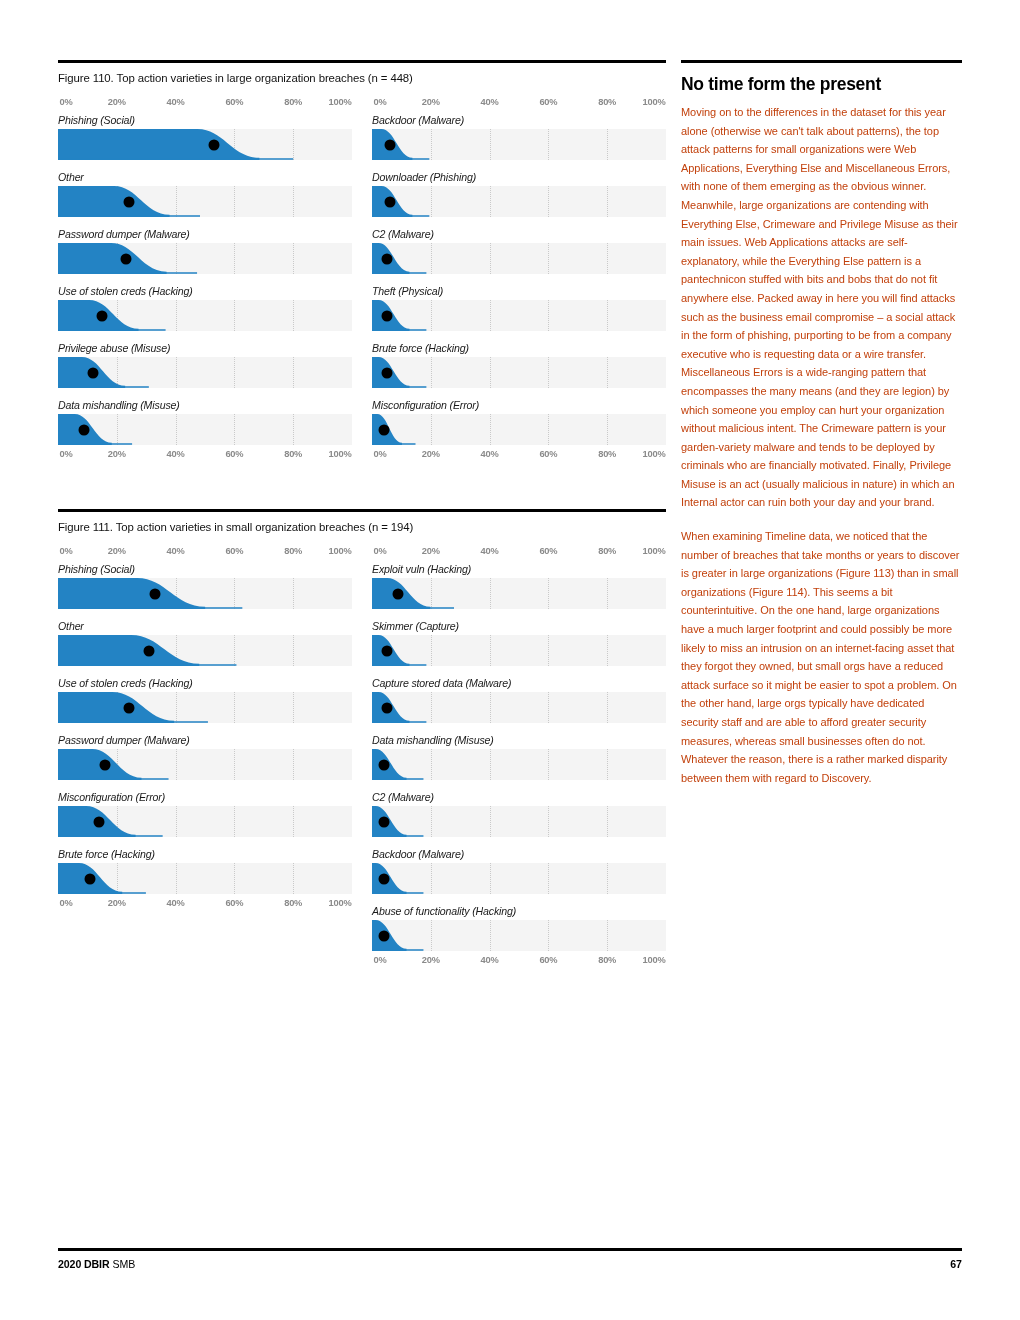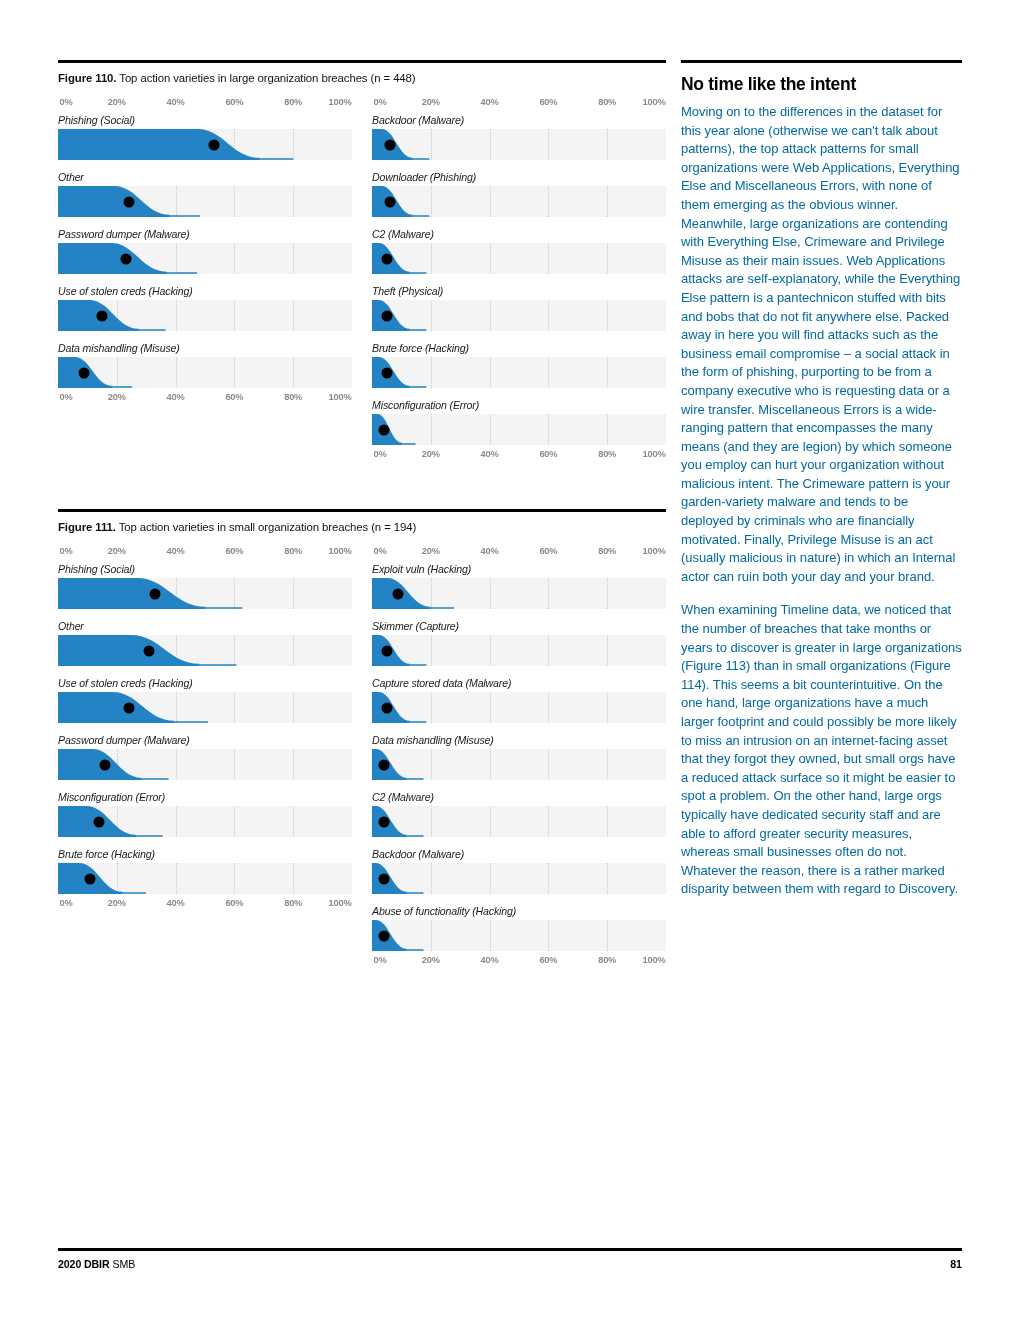--- a/index.html
+++ b/index.html
@@ -42,21 +42,21 @@
   .fig-caption {
     font-size: 11.4px;
     line-height: 14px;
     padding-top: 8px;
     padding-bottom: 2px;
     color: #111111;
     letter-spacing: -0.1px;
     white-space: nowrap;
   }
   .fig-caption .fig-num {
-    font-weight: bold;
+    font-weight: normal;
   }
 
   
   .panels {
     display: flex;
     gap: 20px;
     margin-top: 10px;
   }
   .panel {
     width: 294px;
@@ -144,23 +144,23 @@
   .side-heading {
     font-size: 17.5px;
     font-weight: bold;
     line-height: 22px;
     letter-spacing: -0.3px;
     margin-top: 10px;
     margin-bottom: 8px;
     color: #000000;
   }
   .side-para {
-    font-size: 13px;
+    font-size: 11px;
     line-height: 18.6px;
-    color: #0369a1;
+    color: #c2410c;
     letter-spacing: -0.05px;
     margin: 0 0 15px 0;
     text-align: left;
   }
   .side-para:last-child { margin-bottom: 0; }
 
   
   .footer {
     position: absolute;
     left: 58px;
@@ -263,20 +263,34 @@
                   <div class="gridline" style="left: 176.4px;"></div>
                   <div class="gridline" style="left: 235.2px;"></div>
                   <svg class="density-svg" viewBox="0 0 294 31" preserveAspectRatio="none">
                     <path d="M 0 31 L 0 0 L 31.16 0 C 51.91 0, 58.33 28.52, 80.56 28.83 L 80.56 31 Z" fill="#2383C4"></path>
                     <path d="M 0 30.00 L 107.60 30.00" stroke="#2383C4" stroke-width="1.6" fill="none"></path>
                   </svg>
                   <div class="point-dot" style="left: 44.1px; background: rgb(0, 0, 0);"></div>
                 </div>
               </div>
               <div class="bar-item">
+                <div class="bar-label">Privilege abuse (Misuse)</div>
+                <div class="bar-track">
+                  <div class="gridline" style="left: 58.8px;"></div>
+                  <div class="gridline" style="left: 117.6px;"></div>
+                  <div class="gridline" style="left: 176.4px;"></div>
+                  <div class="gridline" style="left: 235.2px;"></div>
+                  <svg class="density-svg" viewBox="0 0 294 31" preserveAspectRatio="none">
+                    <path d="M 0 31 L 0 0 L 23.96 0 C 42.11 0, 47.73 28.52, 67.18 28.83 L 67.18 31 Z" fill="#2383C4"></path>
+                    <path d="M 0 30.00 L 90.85 30.00" stroke="#2383C4" stroke-width="1.6" fill="none"></path>
+                  </svg>
+                  <div class="point-dot" style="left: 35.28px; background: rgb(0, 0, 0);"></div>
+                </div>
+              </div>
+              <div class="bar-item">
                 <div class="bar-label">Data mishandling (Misuse)</div>
                 <div class="bar-track">
                   <div class="gridline" style="left: 58.8px;"></div>
                   <div class="gridline" style="left: 117.6px;"></div>
                   <div class="gridline" style="left: 176.4px;"></div>
                   <div class="gridline" style="left: 235.2px;"></div>
                   <svg class="density-svg" viewBox="0 0 294 31" preserveAspectRatio="none">
                     <path d="M 0 31 L 0 0 L 16.76 0 C 32.32 0, 37.13 28.52, 53.80 28.83 L 53.80 31 Z" fill="#2383C4"></path>
                     <path d="M 0 30.00 L 74.09 30.00" stroke="#2383C4" stroke-width="1.6" fill="none"></path>
                   </svg>
@@ -631,28 +645,28 @@
               <span class="tick" style="left: 282px;">100%</span>
             </div>
         </div>
       </div>
     </div>
 
   </div>
 
   <div class="right-col">
     <div class="side-rule"></div>
-    <div class="side-heading">No time like the intent</div>
+    <div class="side-heading">No time form the present</div>
     <p class="side-para">Moving on to the differences in the dataset for this year alone (otherwise we can't talk about patterns), the top attack patterns for small organizations were Web Applications, Everything Else and Miscellaneous Errors, with none of them emerging as the obvious winner. Meanwhile, large organizations are contending with Everything Else, Crimeware and Privilege Misuse as their main issues. Web Applications attacks are self-explanatory, while the Everything Else pattern is a pantechnicon stuffed with bits and bobs that do not fit anywhere else. Packed away in here you will find attacks such as the business email compromise – a social attack in the form of phishing, purporting to be from a company executive who is requesting data or a wire transfer. Miscellaneous Errors is a wide-ranging pattern that encompasses the many means (and they are legion) by which someone you employ can hurt your organization without malicious intent. The Crimeware pattern is your garden-variety malware and tends to be deployed by criminals who are financially motivated. Finally, Privilege Misuse is an act (usually malicious in nature) in which an Internal actor can ruin both your day and your brand.</p>
     <p class="side-para">When examining Timeline data, we noticed that the number of breaches that take months or years to discover is greater in large organizations (Figure 113) than in small organizations (Figure 114). This seems a bit counterintuitive. On the one hand, large organizations have a much larger footprint and could possibly be more likely to miss an intrusion on an internet-facing asset that they forgot they owned, but small orgs have a reduced attack surface so it might be easier to spot a problem. On the other hand, large orgs typically have dedicated security staff and are able to afford greater security measures, whereas small businesses often do not. Whatever the reason, there is a rather marked disparity between them with regard to Discovery.</p>
   </div>
 
   <div class="footer">
     <div class="footer-rule"></div>
     <div class="footer-row">
       <div class="footer-left">
         <span class="fl-bold">2020 DBIR</span><span class="fl-reg">SMB</span>
       </div>
-      <div class="footer-right">81</div>
+      <div class="footer-right">67</div>
     </div>
   </div>
 
 </div>
 
 </body></html>

